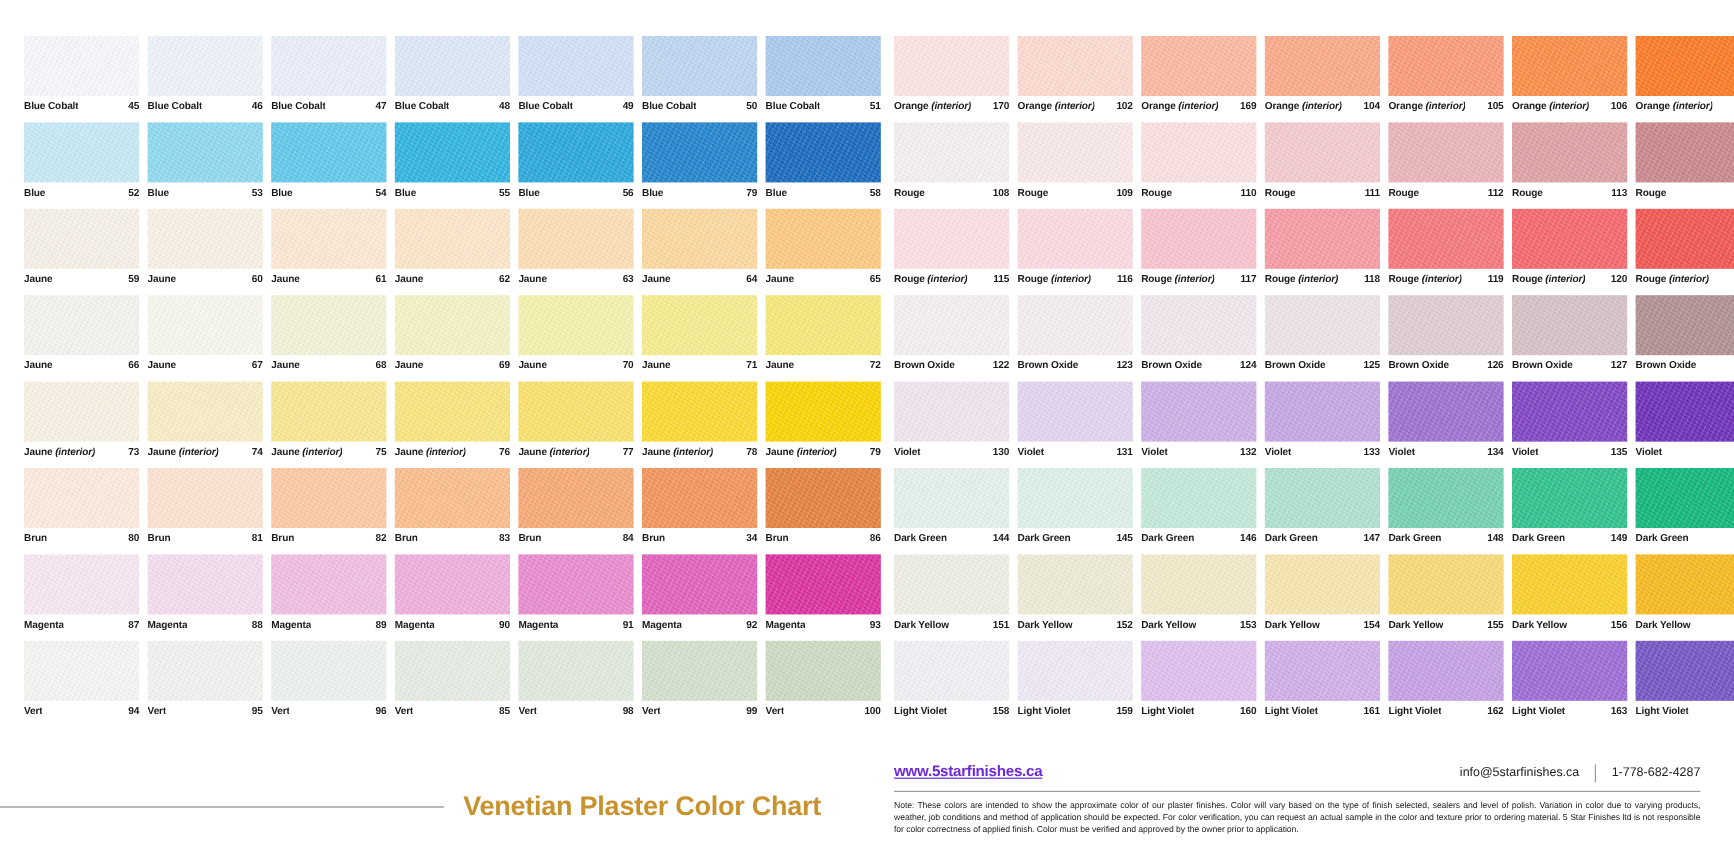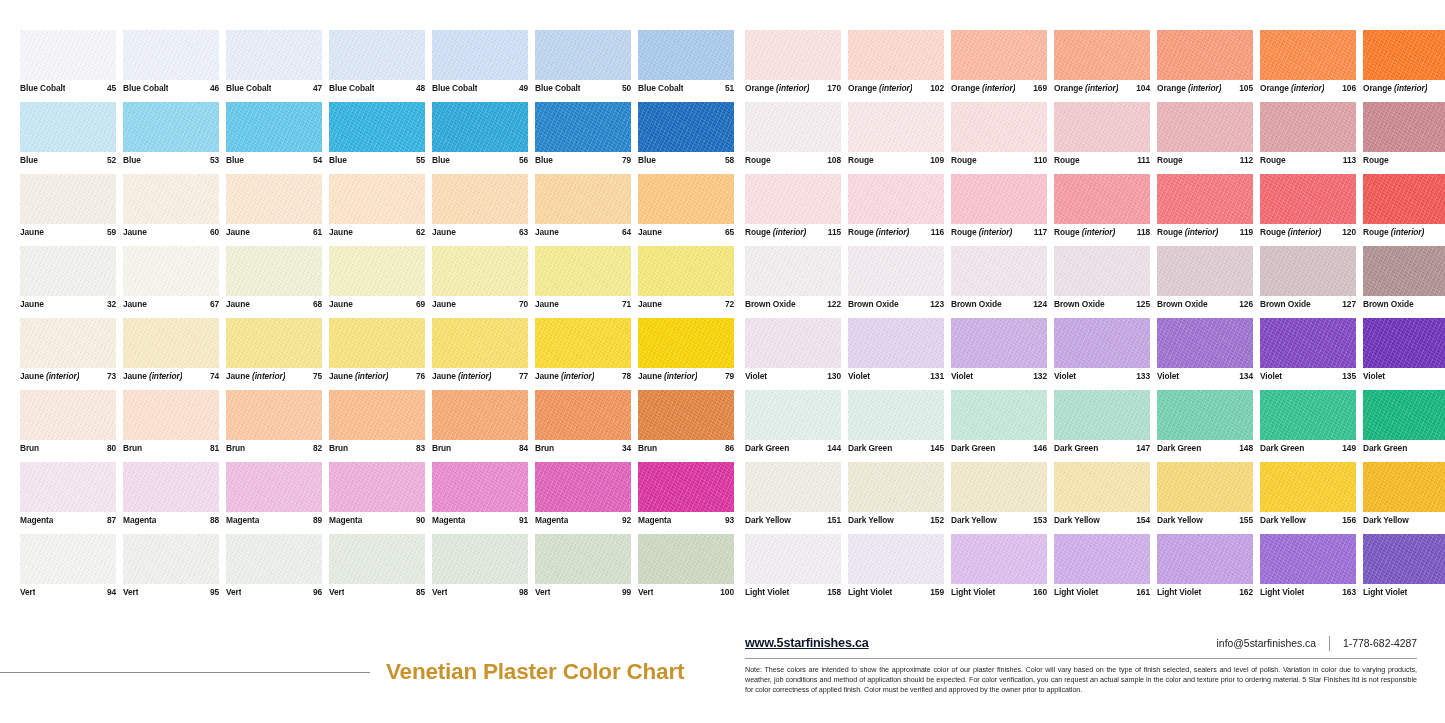--- a/index.html
+++ b/index.html
@@ -54,21 +54,21 @@
     font-size: 22.5px; font-weight: bold; color: #c8922c;
     letter-spacing: -.2px; white-space: nowrap;
   }
 
   
   #footer { position: absolute; left: 745px; top: 636px; width: 672px; }
   #footer-contact {
     display: flex; align-items: baseline; justify-content: space-between;
     padding-bottom: 7px;
   }
-  #site-url { font-size: 12.6px; font-weight: bold; color: #0f172a; letter-spacing: -.2px; }
+  #site-url { font-size: 12.6px; font-weight: bold; color: #6d28d9; letter-spacing: -.2px; }
   #contact-right { display: flex; align-items: center; gap: 0; font-size: 10.4px; color: #222; }
   #email { padding-right: 13px; }
   #contact-div { width: 1px; height: 15px; background: #9a9a9a; }
   #phone { padding-left: 13px; }
   #footer-rule { height: 1px; background: #9c9c9c; }
   #disclaimer {
     padding-top: 6px;
     font-size: 7.2px; line-height: 1.42; color: #1d1d1d;
     text-align: justify; letter-spacing: -.05px;
   }
@@ -231,21 +231,21 @@
               <span class="nm">Jaune</span>
               <span class="no">65</span>
             </div>
           </div>
         </div>
         <div class="row">
           <div class="cell">
             <div class="swatch" style="background: rgb(242, 242, 238);"></div>
             <div class="cap">
               <span class="nm">Jaune</span>
-              <span class="no">32</span>
+              <span class="no">66</span>
             </div>
           </div>
           <div class="cell">
             <div class="swatch" style="background: rgb(247, 247, 239);"></div>
             <div class="cap">
               <span class="nm">Jaune</span>
               <span class="no">67</span>
             </div>
           </div>
           <div class="cell">

